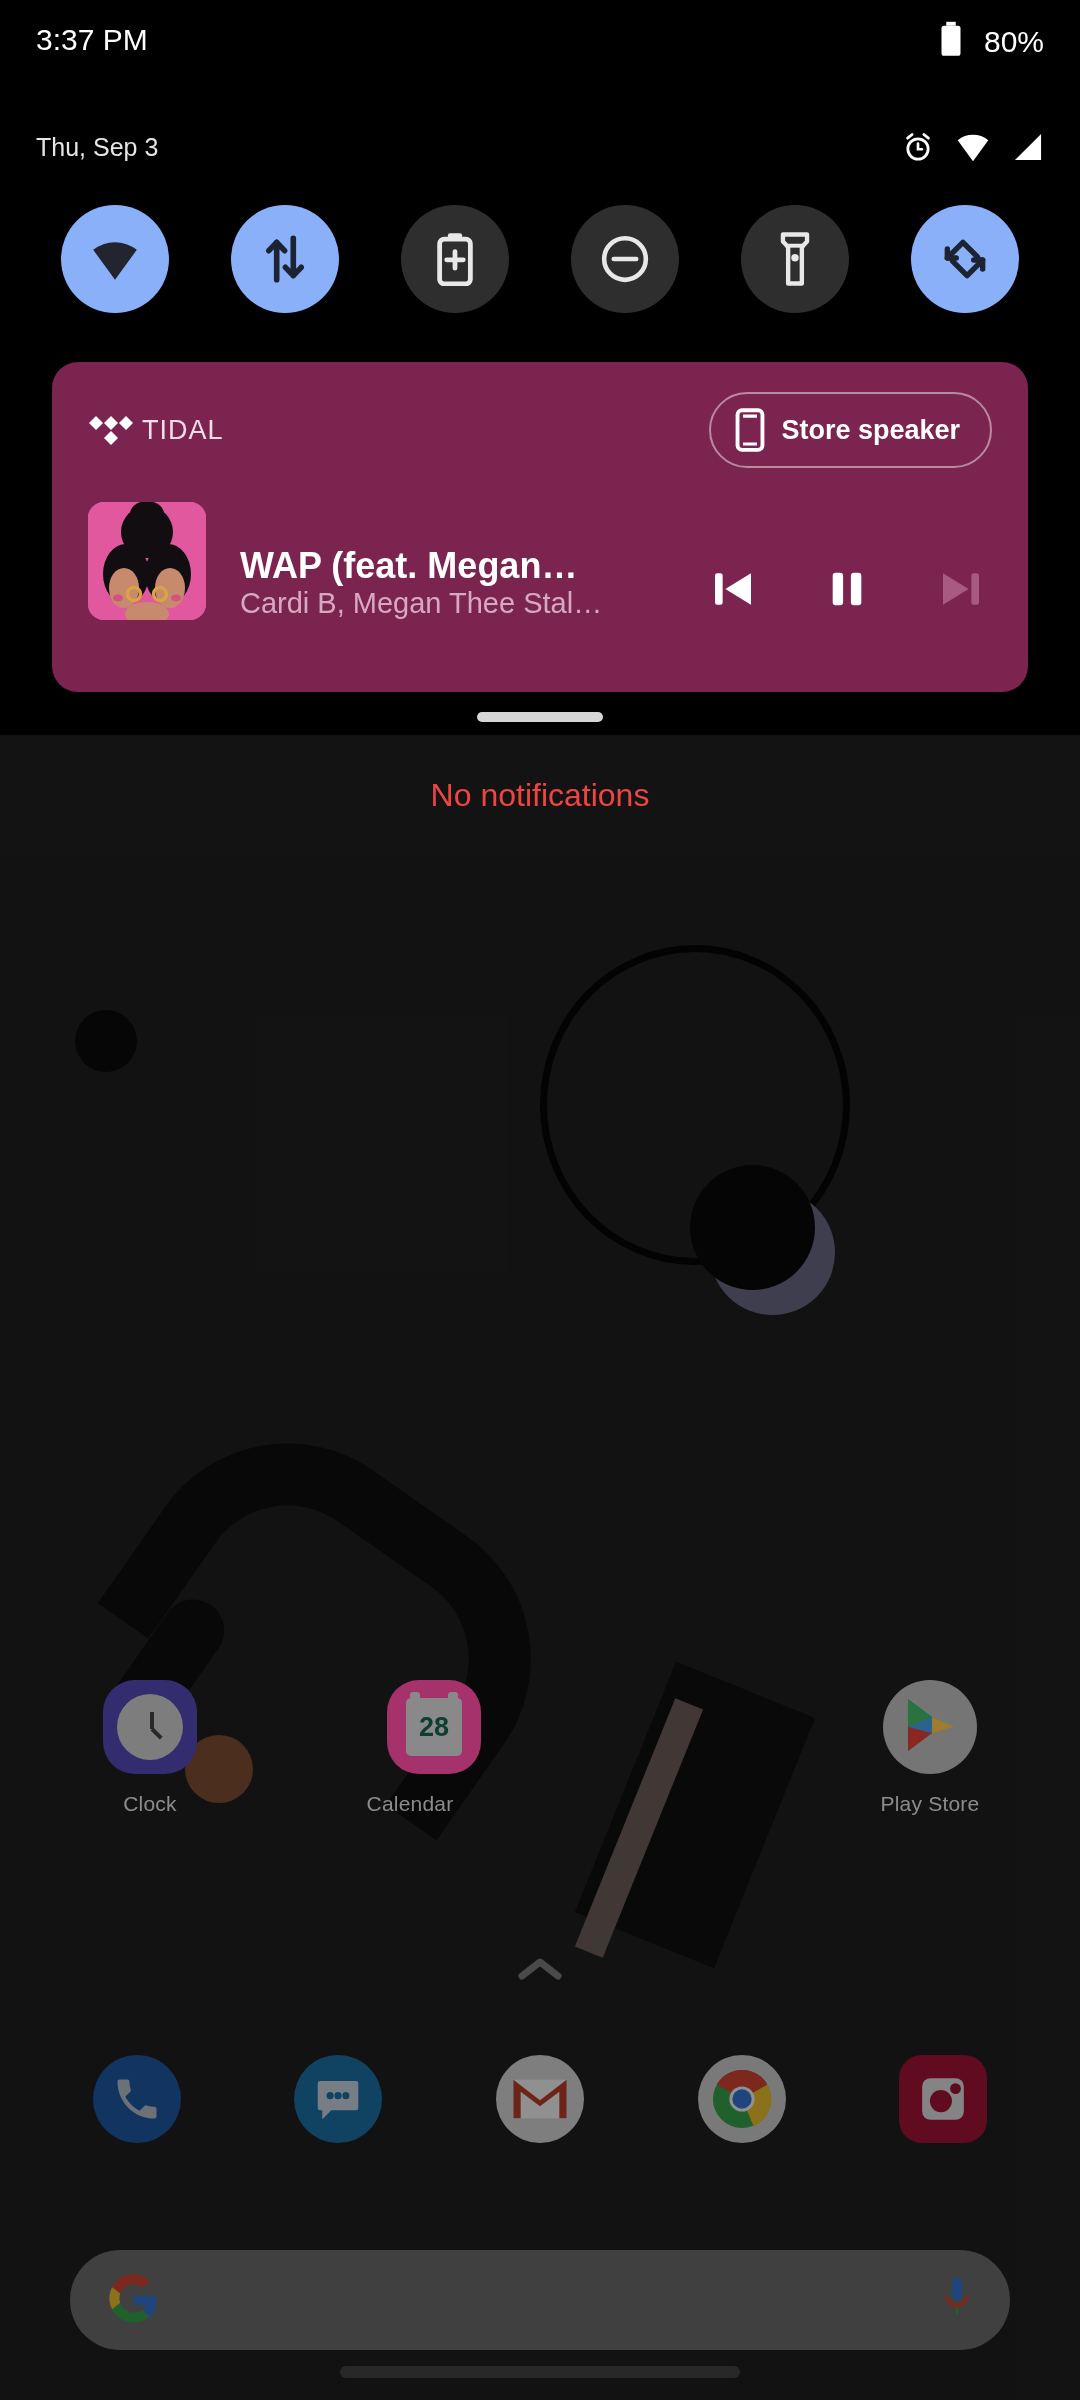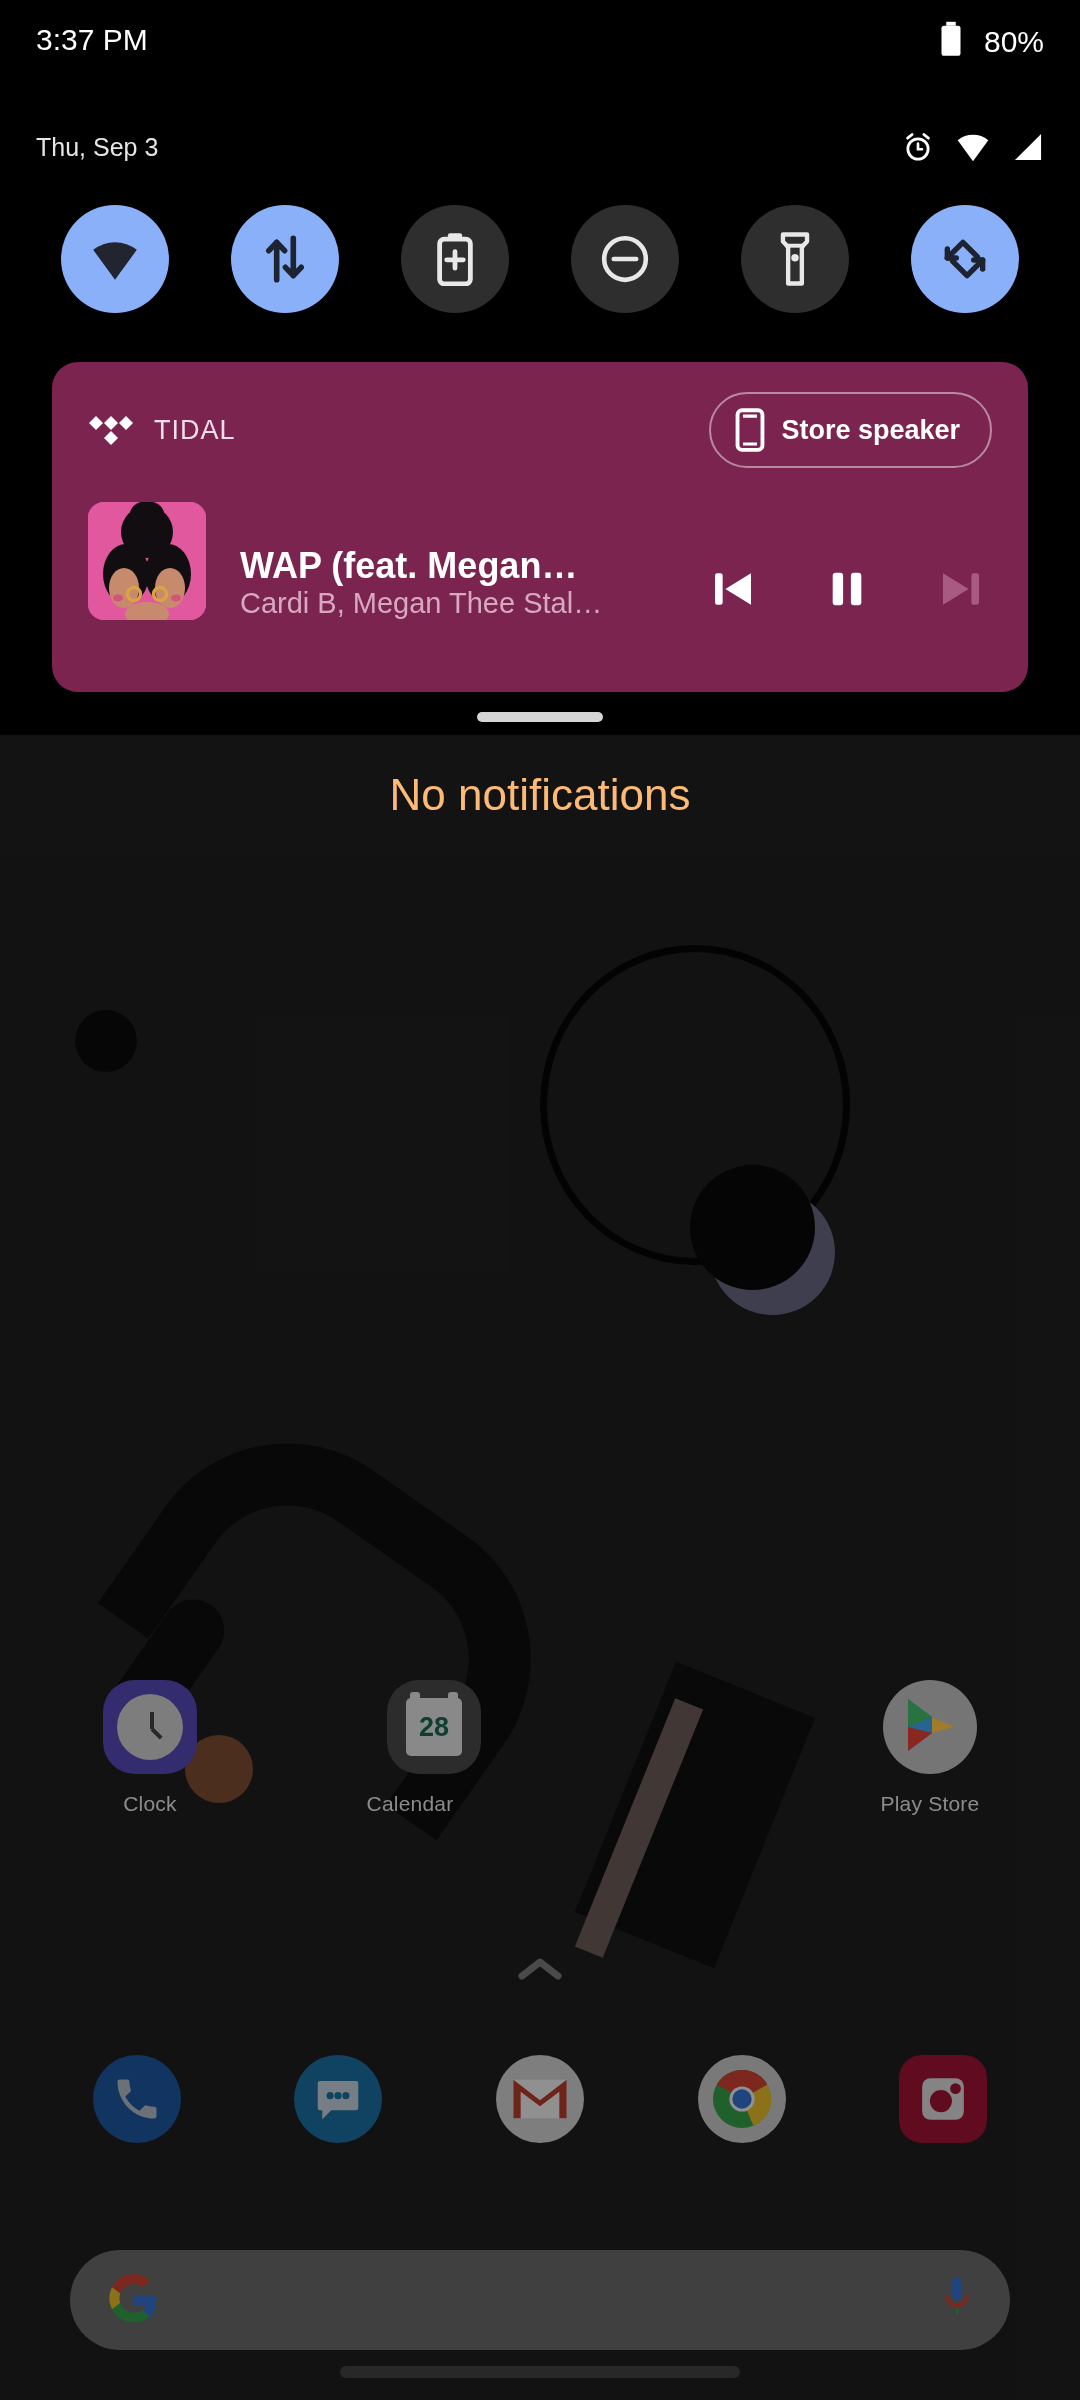--- a/index.html
+++ b/index.html
@@ -67,21 +67,21 @@
   .app-icon { width:94px; height:94px; position:relative; }
   .app-label { font-size:21px; color:#c8c8c8; letter-spacing:.2px; }
 
   
   .ic-clock { background:#4a3f9e; border-radius:34%; display:flex; align-items:center; justify-content:center; }
   .ic-clock .face { width:66px; height:66px; border-radius:50%; background:#b4b4b4; position:relative; }
   .ic-clock .hh { position:absolute; left:50%; top:18px; width:4px; height:17px; background:#3b3b3b; transform-origin:50% 100%; }
   .ic-clock .mm { position:absolute; left:50%; top:22px; width:4px; height:13px; background:#3b3b3b; transform-origin:50% 100%; transform:rotate(135deg); }
 
   
-  .ic-cal { background:#404040; border-radius:34%; display:flex; align-items:center; justify-content:center;margin-left:48px; }
+  .ic-cal { background:#ec4899; border-radius:34%; display:flex; align-items:center; justify-content:center;margin-left:48px; }
   .ic-cal .sheet { width:56px; height:58px; background:#c5c5c5; border-radius:5px; position:relative; display:flex; align-items:center; justify-content:center; }
   .ic-cal .sheet::before { content:""; position:absolute; top:-6px; left:4px; width:10px; height:12px; background:#c5c5c5; border-radius:3px; }
   .ic-cal .sheet::after { content:""; position:absolute; top:-6px; right:4px; width:10px; height:12px; background:#c5c5c5; border-radius:3px; }
   .ic-cal .num { font-size:27px; font-weight:bold; color:#155a48; }
 
   
   .ic-play { background:#a8a8a8; border-radius:50%; display:flex; align-items:center; justify-content:center; }
 
   
   .dock {
@@ -144,21 +144,21 @@
   }
   .qs-tile.on { background:#8ab0fa; }
   .qs-tile.off { background:#2e2e2e; }
 
   
   .media-card {
     position:absolute; left:52px; top:362px; width:976px; height:330px;
     background:#7b2450; border-radius:26px; padding:30px 36px;
   }
   .media-head { display:flex; align-items:center; justify-content:space-between; }
-  .media-app { display:flex; align-items:center; gap:20px; }
+  .media-app { display:flex; align-items:center; gap:8px; }
   .media-app-name { font-size:27px; color:#f2dde8; letter-spacing:1px; }
   .output-chip {
     display:flex; align-items:center; gap:16px;
     border:2px solid #b78aa0; border-radius:42px;
     padding:14px 30px 14px 24px;
   }
   .output-chip-label { font-size:27px; color:#fff; font-weight:bold; }
 
   .media-body { display:flex; align-items:flex-end; margin-top:34px; }
   .album-art {
@@ -175,21 +175,21 @@
     position:absolute; left:50%; transform:translateX(-50%); top:712px;
     width:126px; height:10px; background:#d6d6d6; border-radius:6px;
   }
 
   
   .no-notif {
     position:absolute; left:0; top:735px; width:1080px; height:120px;
     display:flex; align-items:center; justify-content:center;
     background:#131313; z-index:19;
   }
-  .no-notif-text { font-size:44px; color:#fdba74; }
+  .no-notif-text { font-size:32px; color:#ef4444; }
   .scrim {
     position:absolute; left:0; top:855px; width:1080px; height:1545px;
     background:rgba(0,0,0,0.30); z-index:18;
   }
 </style>
 </head>
 <body>
 
 <div id="screen">
 

